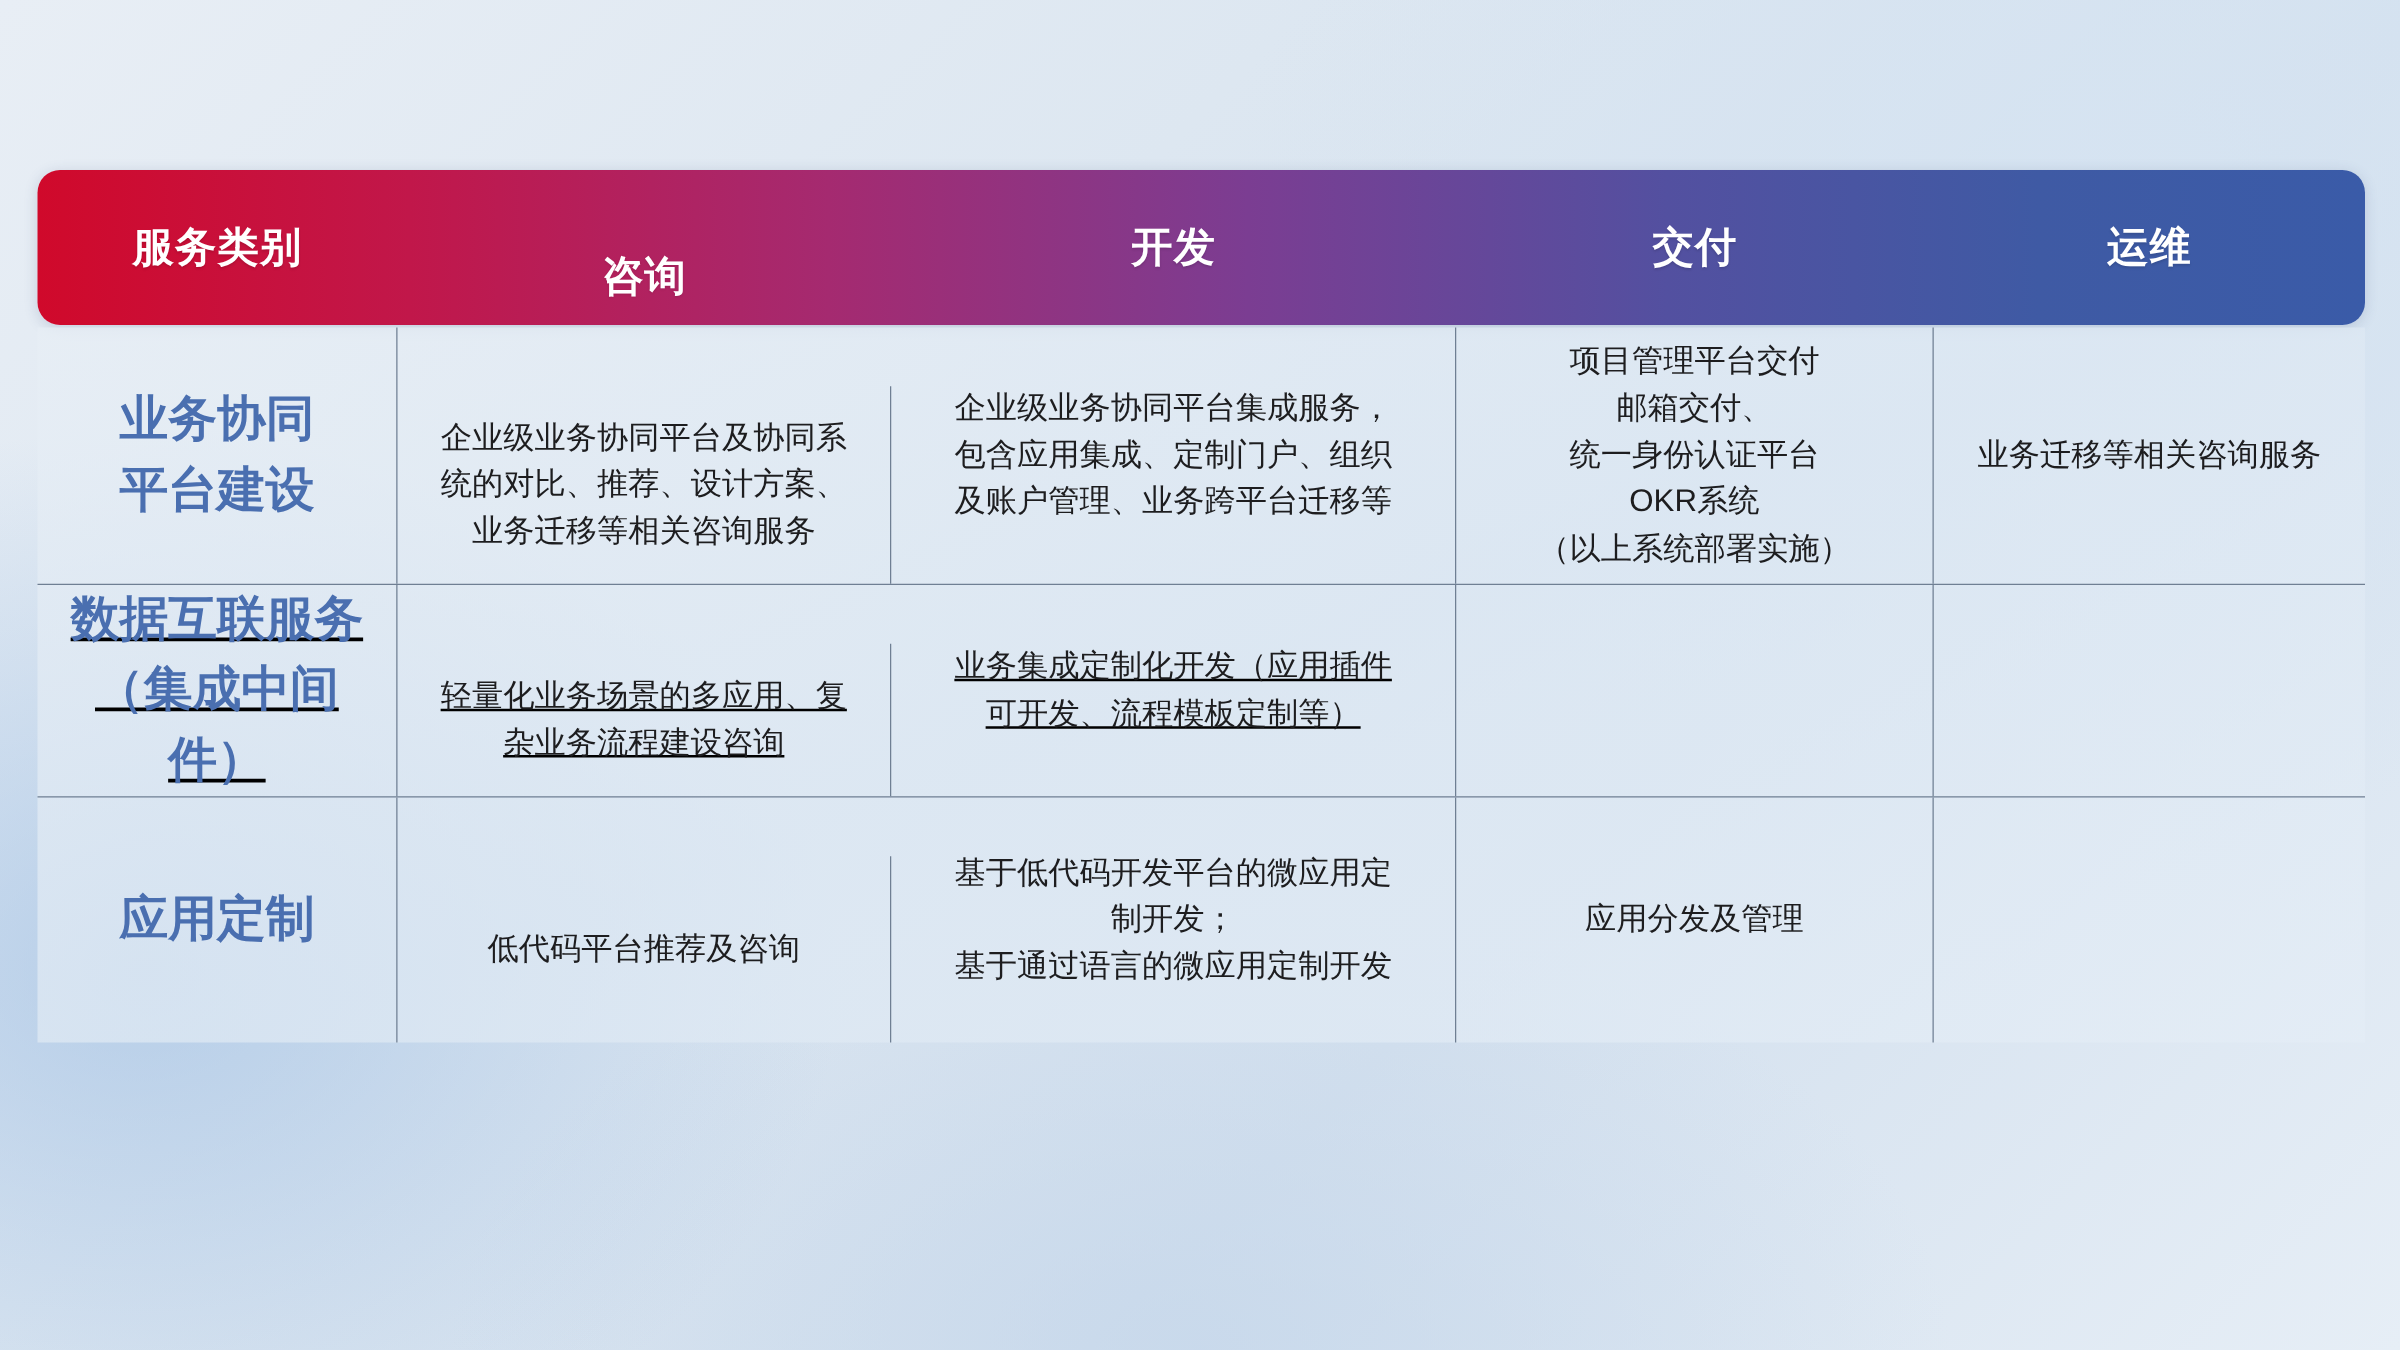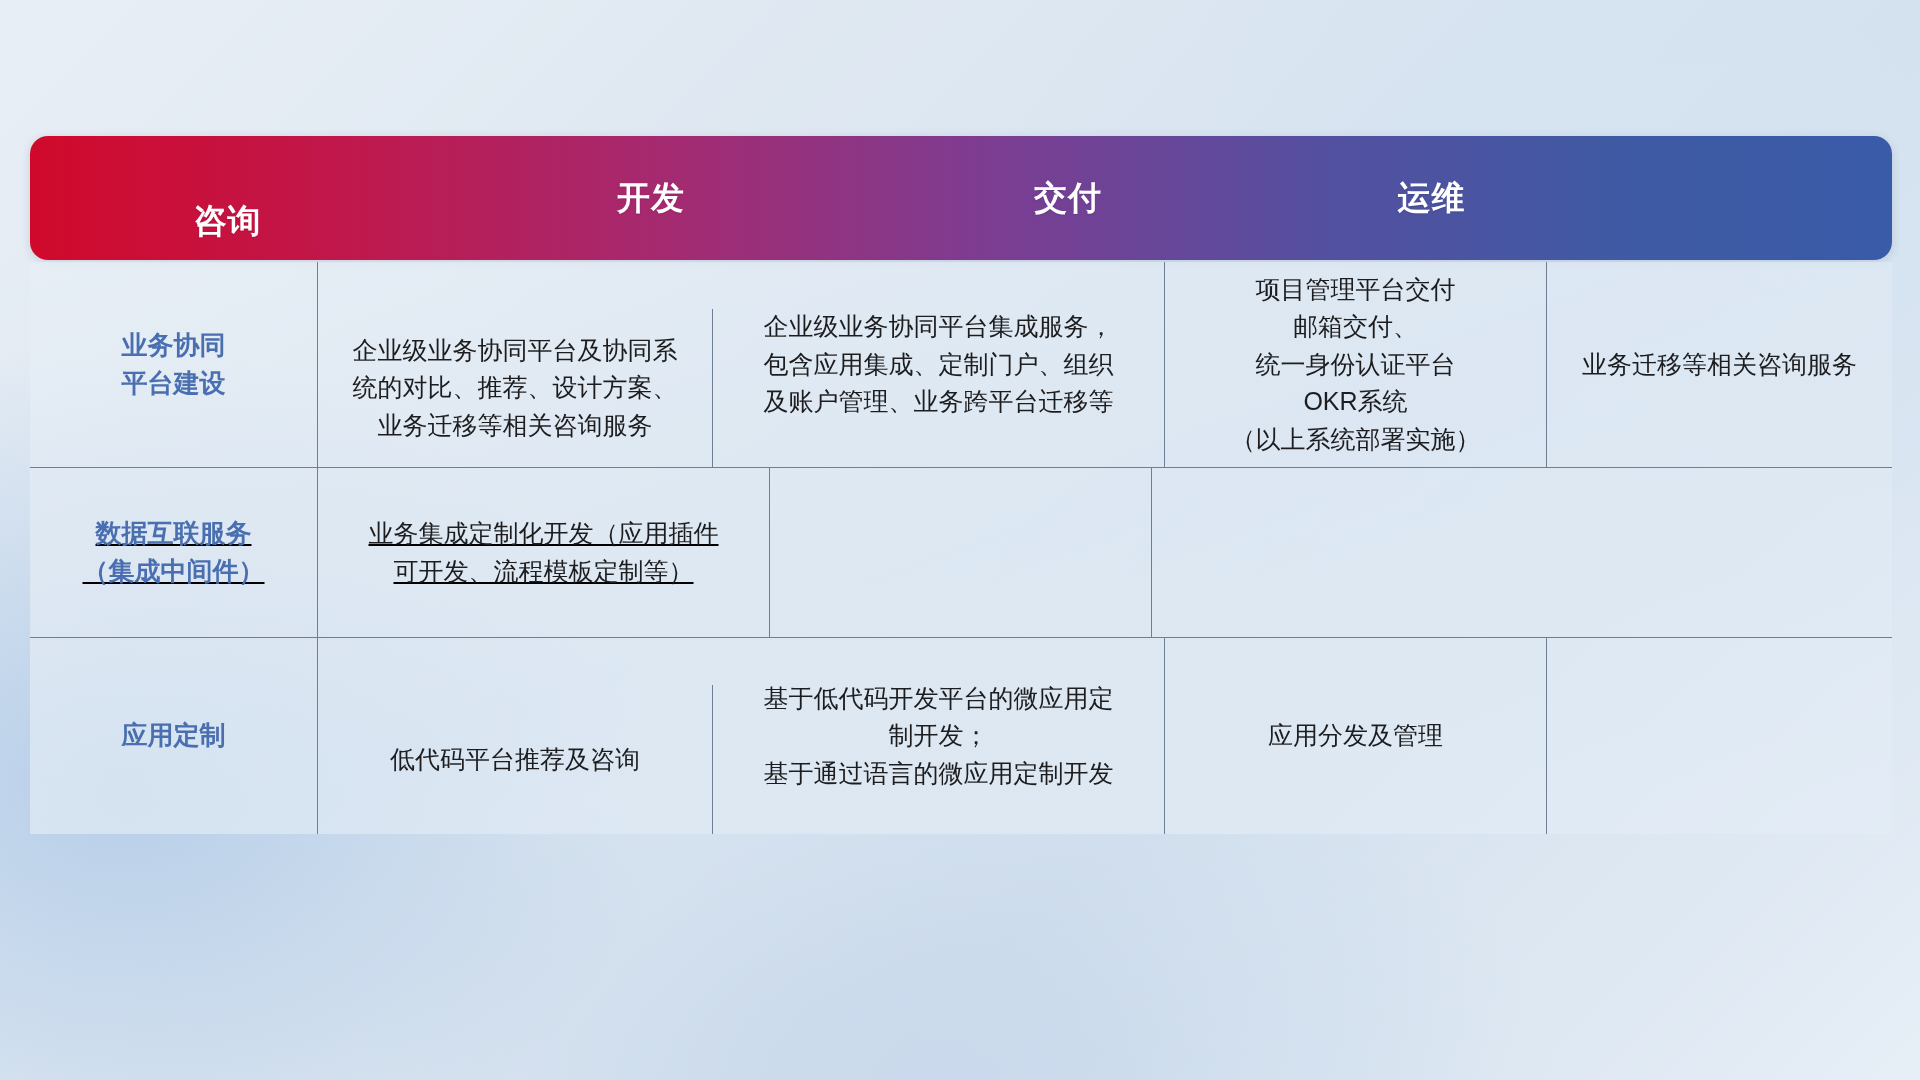--- a/index.html
+++ b/index.html
@@ -85,41 +85,44 @@
     padding: 14px 18px;
     font-size: 25px;
     line-height: 1.5;
     color: #1d1d1f;
     text-align: center;
     border-right: 1.5px solid #6f7f93;
   }
   .td.cat {
     color: #4a6fb0;
     font-weight: bold;
-    font-size: 26px;
+    font-size: 39px;
     line-height: 1.45;
     border-right: 1.5px solid #6f7f93;
   }
   .td.last { border-right: none; }
   
 
   .row1 { height: 206px; }
   .row2 { height: 170px; text-decoration: underline; }
   .row3 { height: 196px; }
 
   .cell-text { white-space: pre-line; }
 </style>
 </head>
 <body>
 
 <div class="page">
 
   <div class="table-wrap">
 
     <div class="thead">
+      <div class="th c0">
+        <span>服务类别</span>
+      </div>
       <div class="th c1">
         <span>咨询</span>
       </div>
       <div class="th c2">
         <span>开发</span>
       </div>
       <div class="th c3">
         <span>交付</span>
       </div>
       <div class="th c4">
@@ -154,20 +157,24 @@
         <div class="td c4 last">
           <span class="cell-text">业务迁移等相关咨询服务</span>
         </div>
       </div>
 
       <div class="tr row2">
         <div class="td cat c0">
           <span class="cell-text">数据互联服务
 （集成中间件）</span>
         </div>
+        <div class="td c1">
+          <span class="cell-text">轻量化业务场景的多应用、复
+杂业务流程建设咨询</span>
+        </div>
         <div class="td c2">
           <span class="cell-text">业务集成定制化开发（应用插件
 可开发、流程模板定制等）</span>
         </div>
         <div class="td c3">
           <span class="cell-text"></span>
         </div>
         <div class="td c4 last">
           <span class="cell-text"></span>
         </div>

